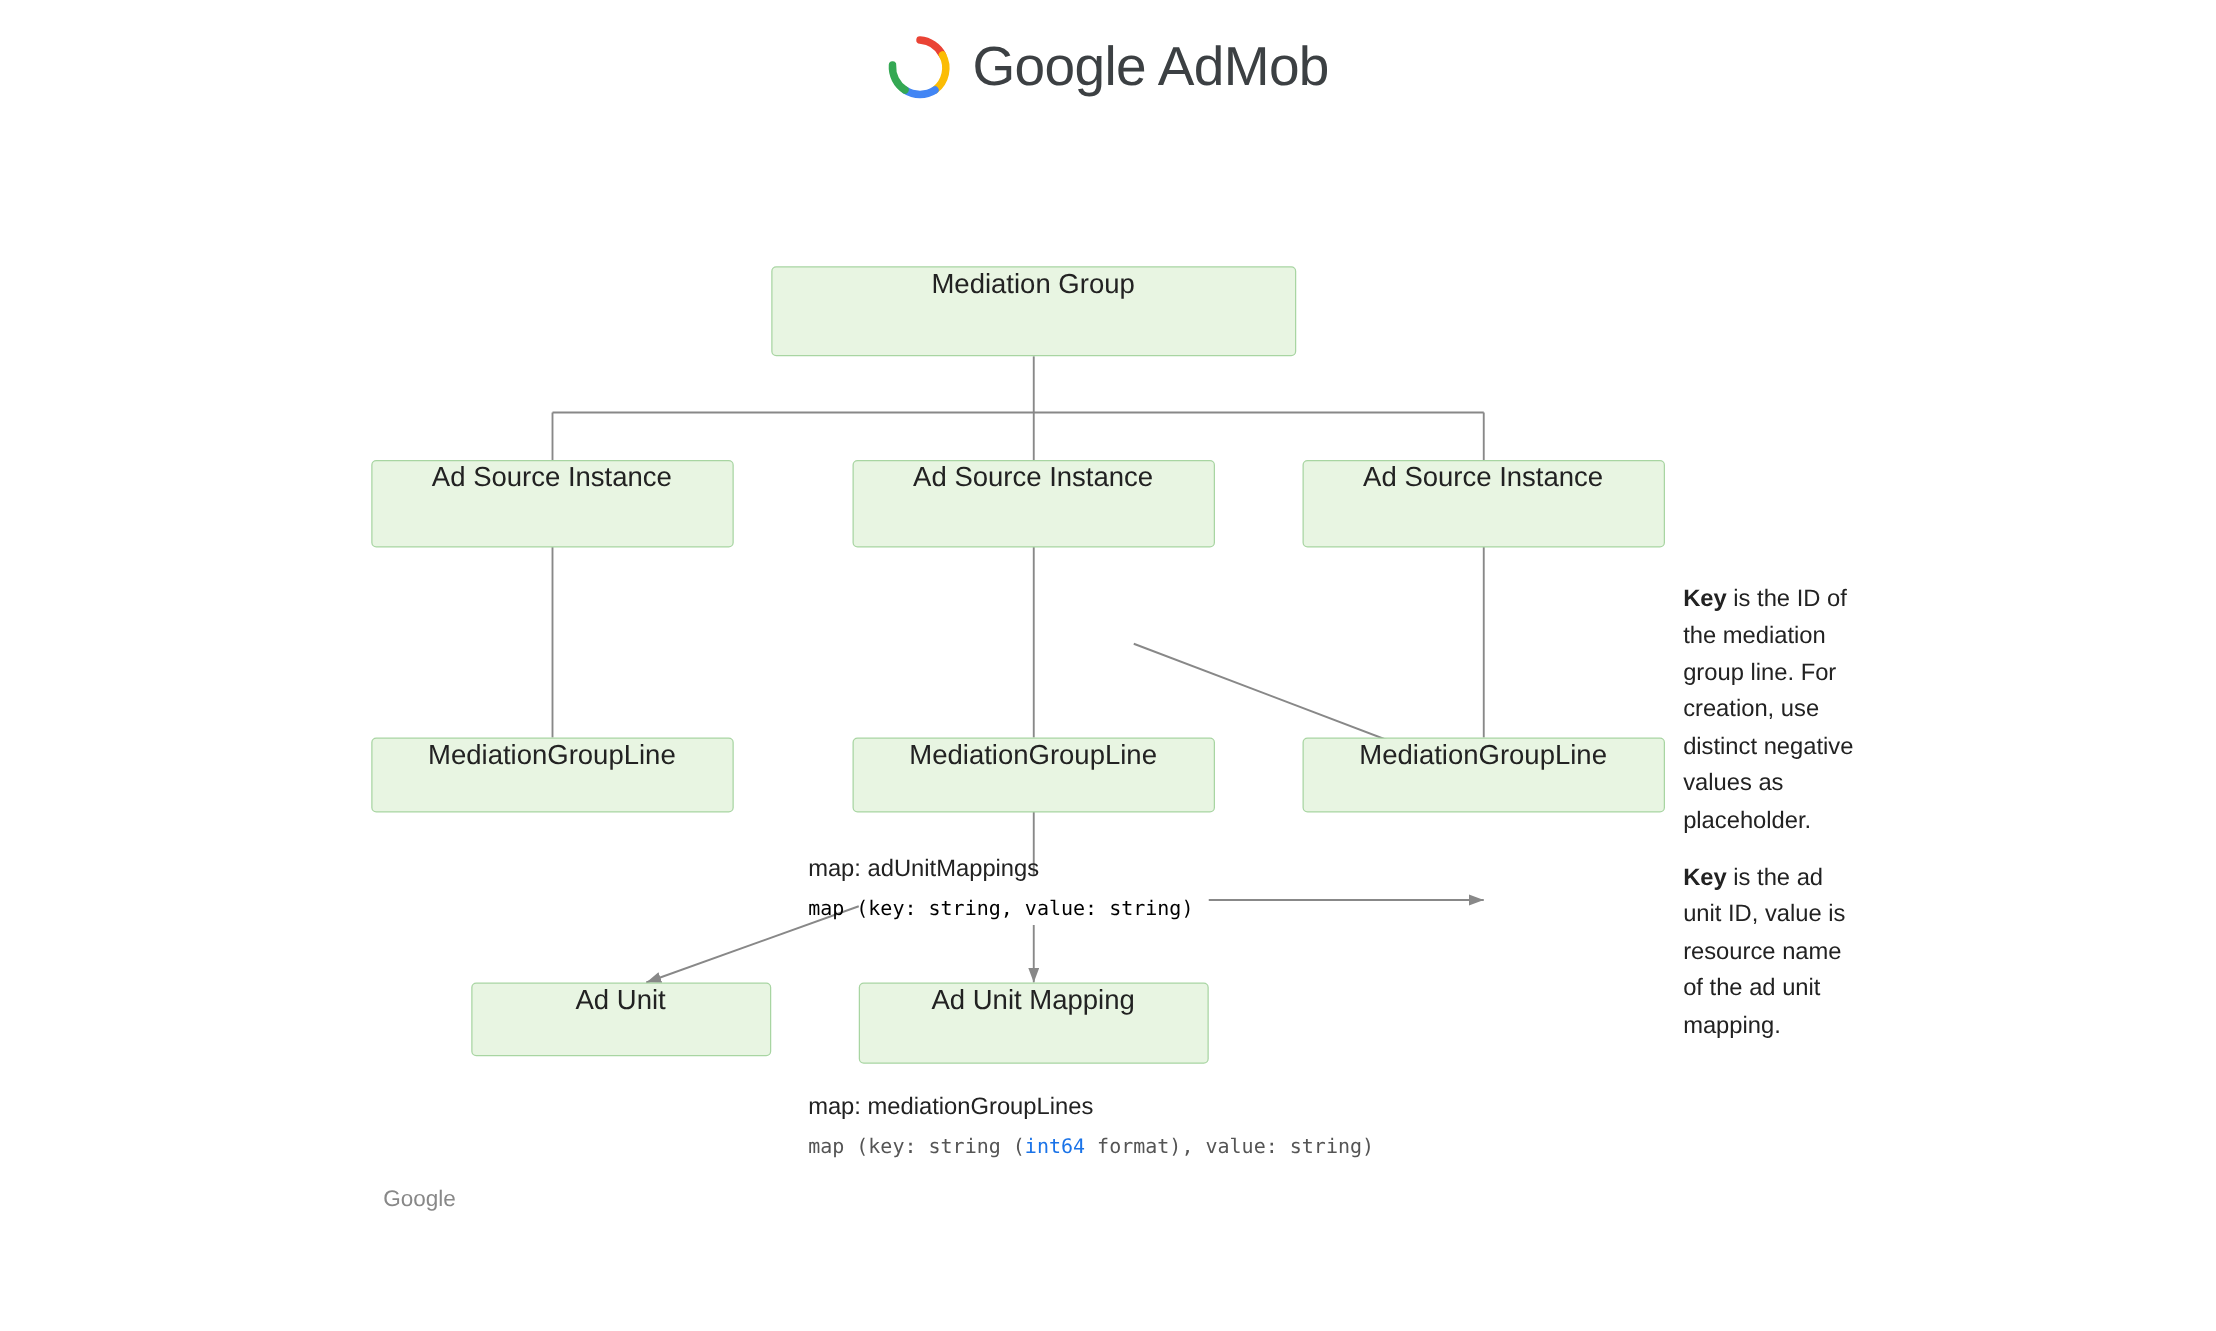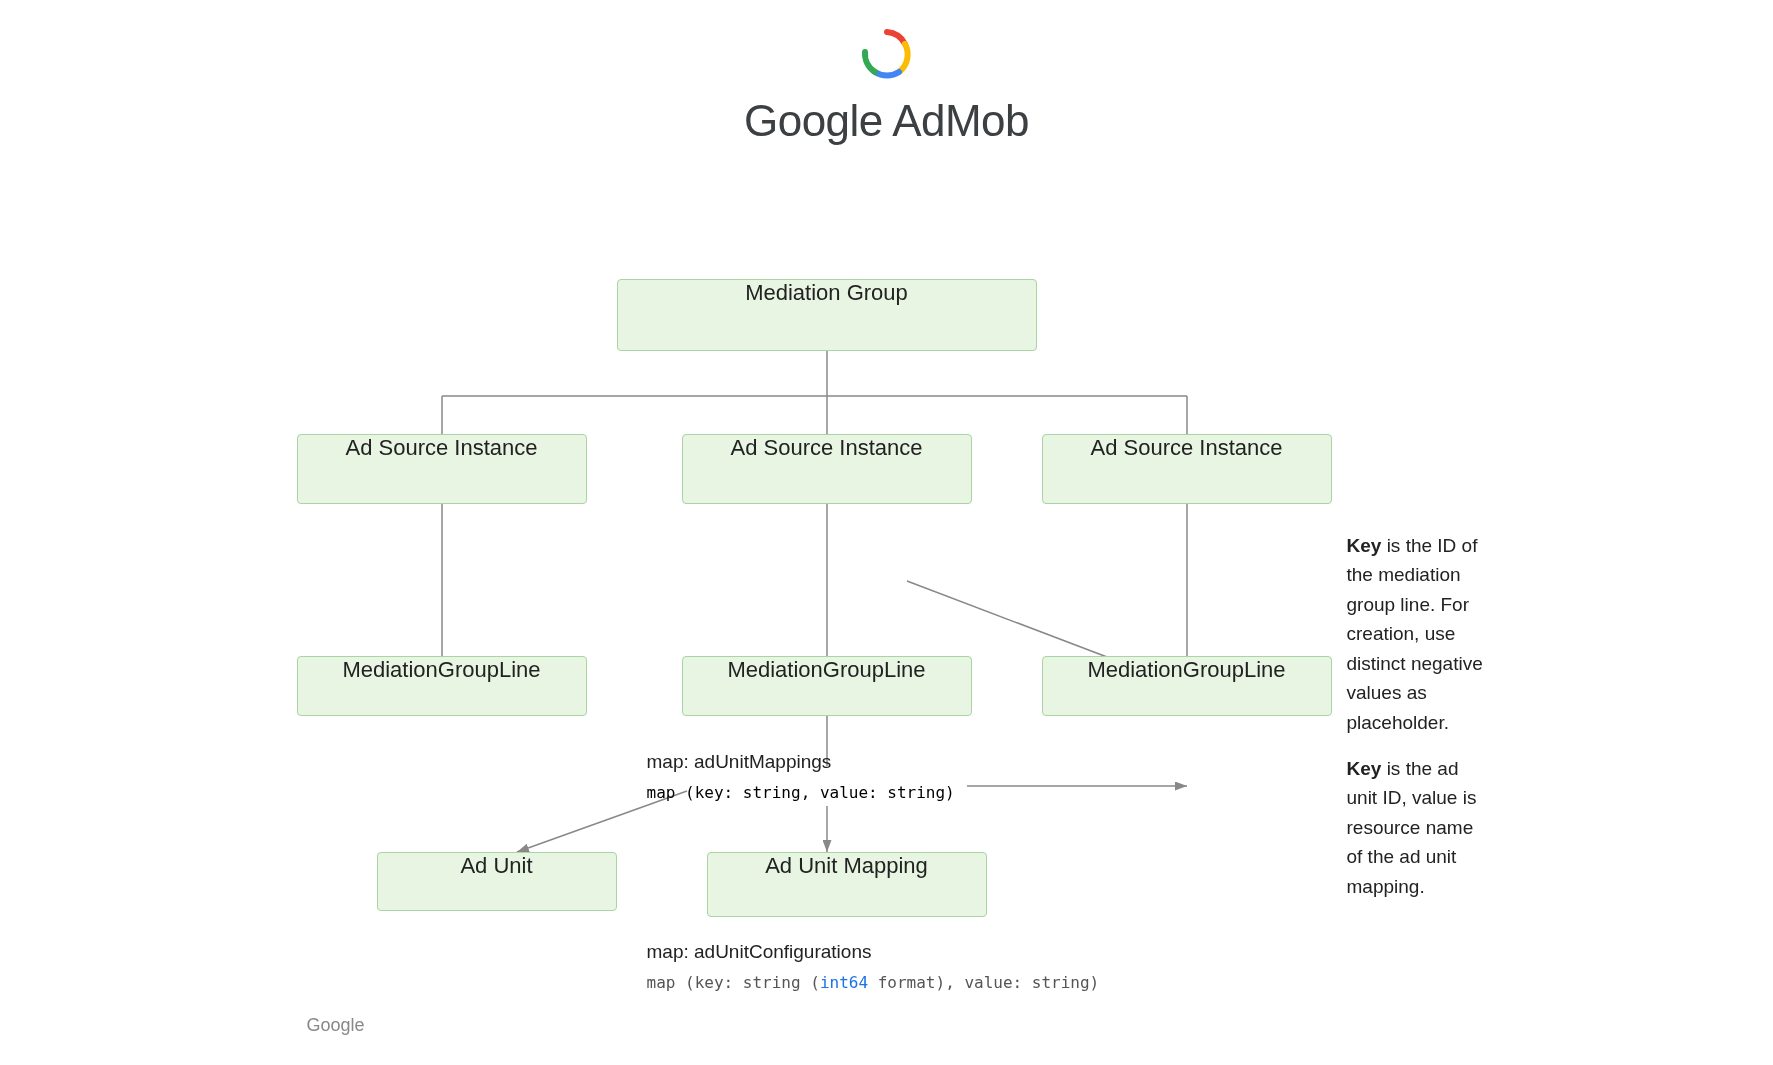--- a/index.html
+++ b/index.html
@@ -19,21 +19,20 @@
       position: relative;
     }
 
     
     .header {
       display: flex;
       align-items: center;
       justify-content: center;
       padding: 28px 0 30px 0;
       gap: 16px;
-      flex-direction: column;
     }
 
     .logo-svg {
       width: 52px;
       height: 52px;
     }
 
     .header-title {
       font-size: 44px;
       font-weight: 400;
@@ -202,27 +201,27 @@
     </div>
 
     <div class="annotation" style="left:1060px; top:578px; max-width:280px; font-size:19px; line-height:1.55;">
       <strong>Key</strong><span> is the ad unit ID, value is resource name of the ad unit mapping.</span>
     </div>
 
     <div class="green-box" style="width:240px; height:59px; left:90px; top:676px;">
       <span>Ad Unit</span>
     </div>
 
-    <div class="green-box" style="width:280px; height:65px; left:420px; top:676px;">
+    <div class="green-box" style="width:280px; height:65px; left:400px; top:676px;">
       <span>Ad Unit Mapping</span>
     </div>
 
     <div class="annotation" style="left:360px; top:762px;">
       <div class="label-line" style="font-weight:500; font-size:19px;">
-        <span>map: adUnitConfigurations</span>
+        <span>map: mediationGroupLines</span>
       </div>
       <div class="code-line" style="font-family:monospace; font-size:16px; color:#555; margin-top:4px;">
         map (key: string (<span style="color:#1a73e8;">int64</span> format), value: string)
       </div>
     </div>
 
     <div class="footer-area" style="bottom:10px; left:20px; position:absolute; font-size:18px; color:#888;">
       Google
     </div>
 

